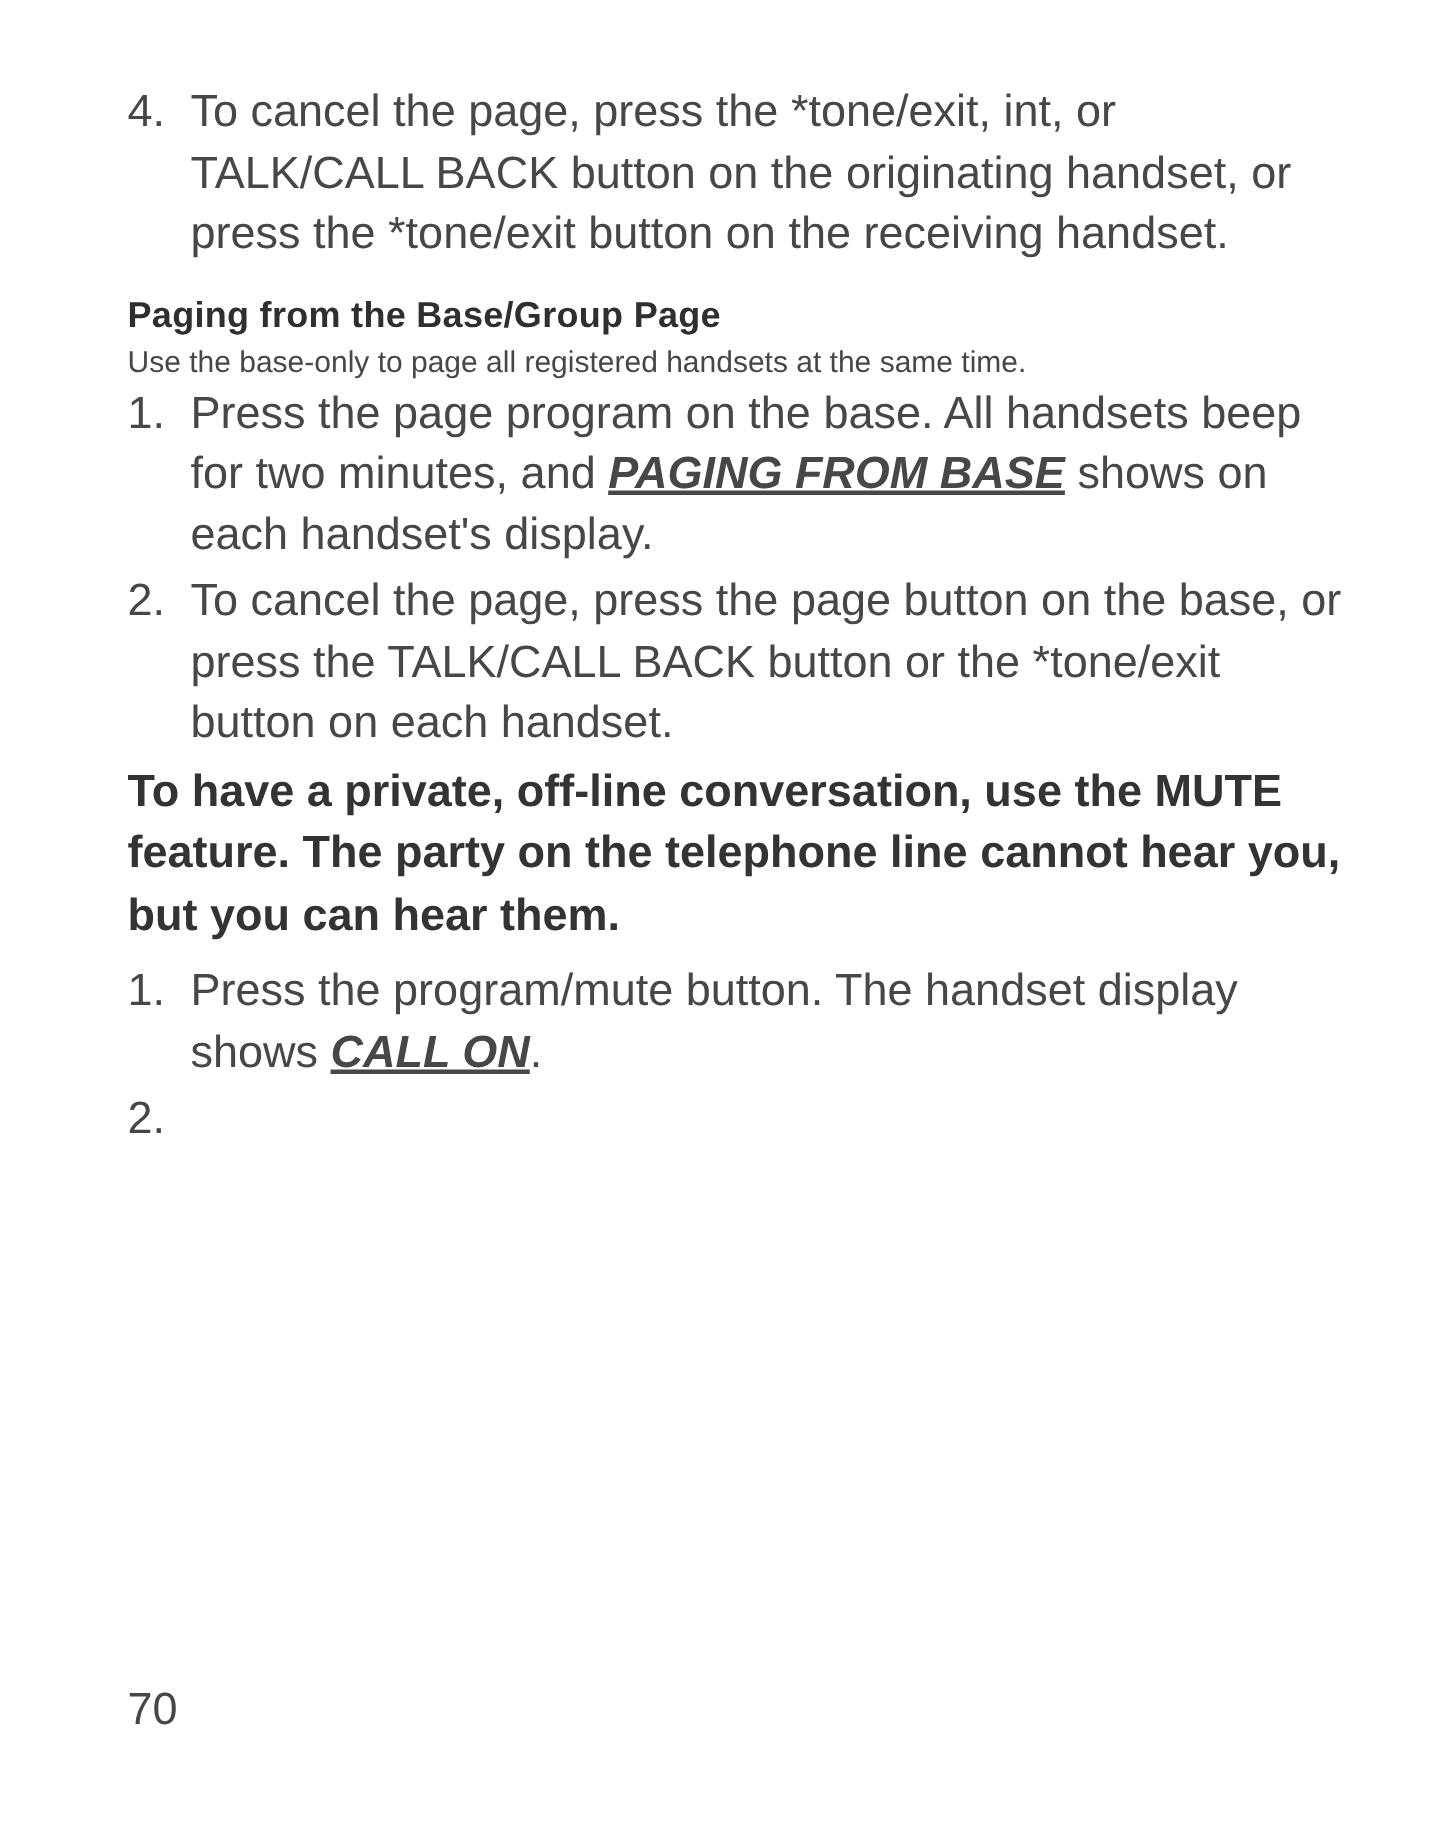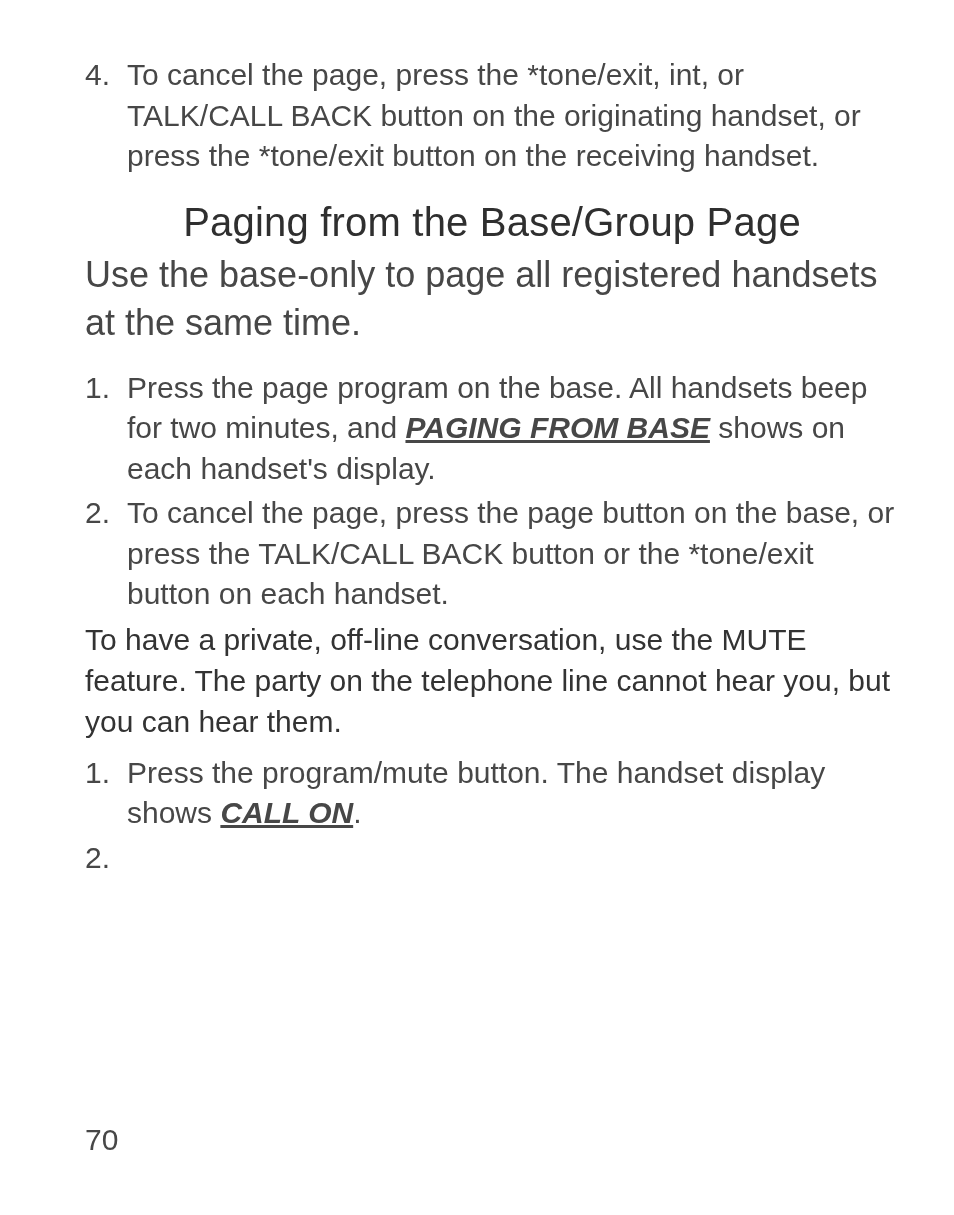--- a/index.html
+++ b/index.html
@@ -31,36 +31,35 @@
     margin-bottom: 4px;
     position: relative;
     padding-left: 42px;
   }
   ol.numbered > li .num {
     position: absolute;
     left: 0;
     top: 0;
   }
   h2.section {
-    font-size: 40px;
-    font-weight: 400;
+    font-size: 24px;
+    font-weight: 700;
     color: #2f2f2f;
     margin: 18px 0 2px 0;
     letter-spacing: 0.2px;
-    text-align: center;
   }
   p.lead {
-    font-size: 36px;
+    font-size: 20px;
     font-weight: 400;
     color: #474747;
-    margin: 0 0 20px 0;
+    margin: 0 0 0 0;
   }
   p.sub-bold {
     font-size: 30px;
-    font-weight: 400;
+    font-weight: 700;
     color: #333333;
     margin: 2px 0 10px 0;
     line-height: 1.38;
   }
   .em-strong {
     font-weight: 700;
     font-style: italic;
     text-decoration: underline;
   }
   .page-number {

